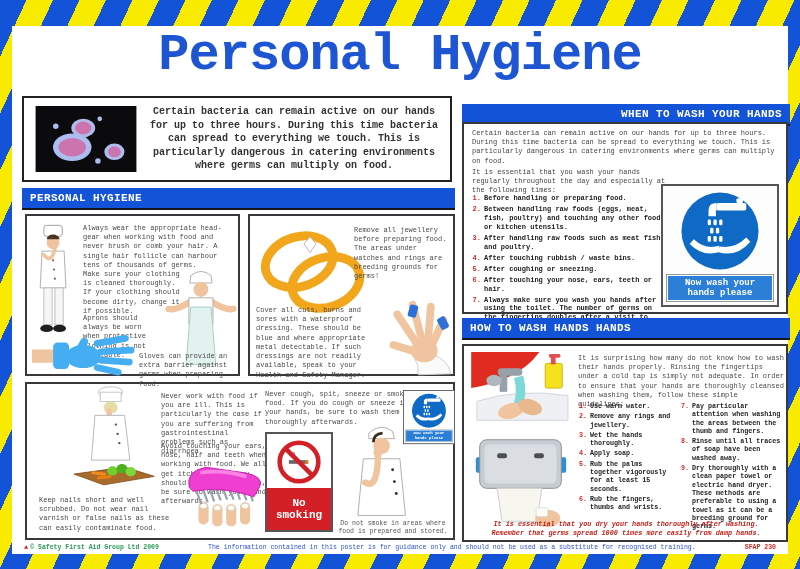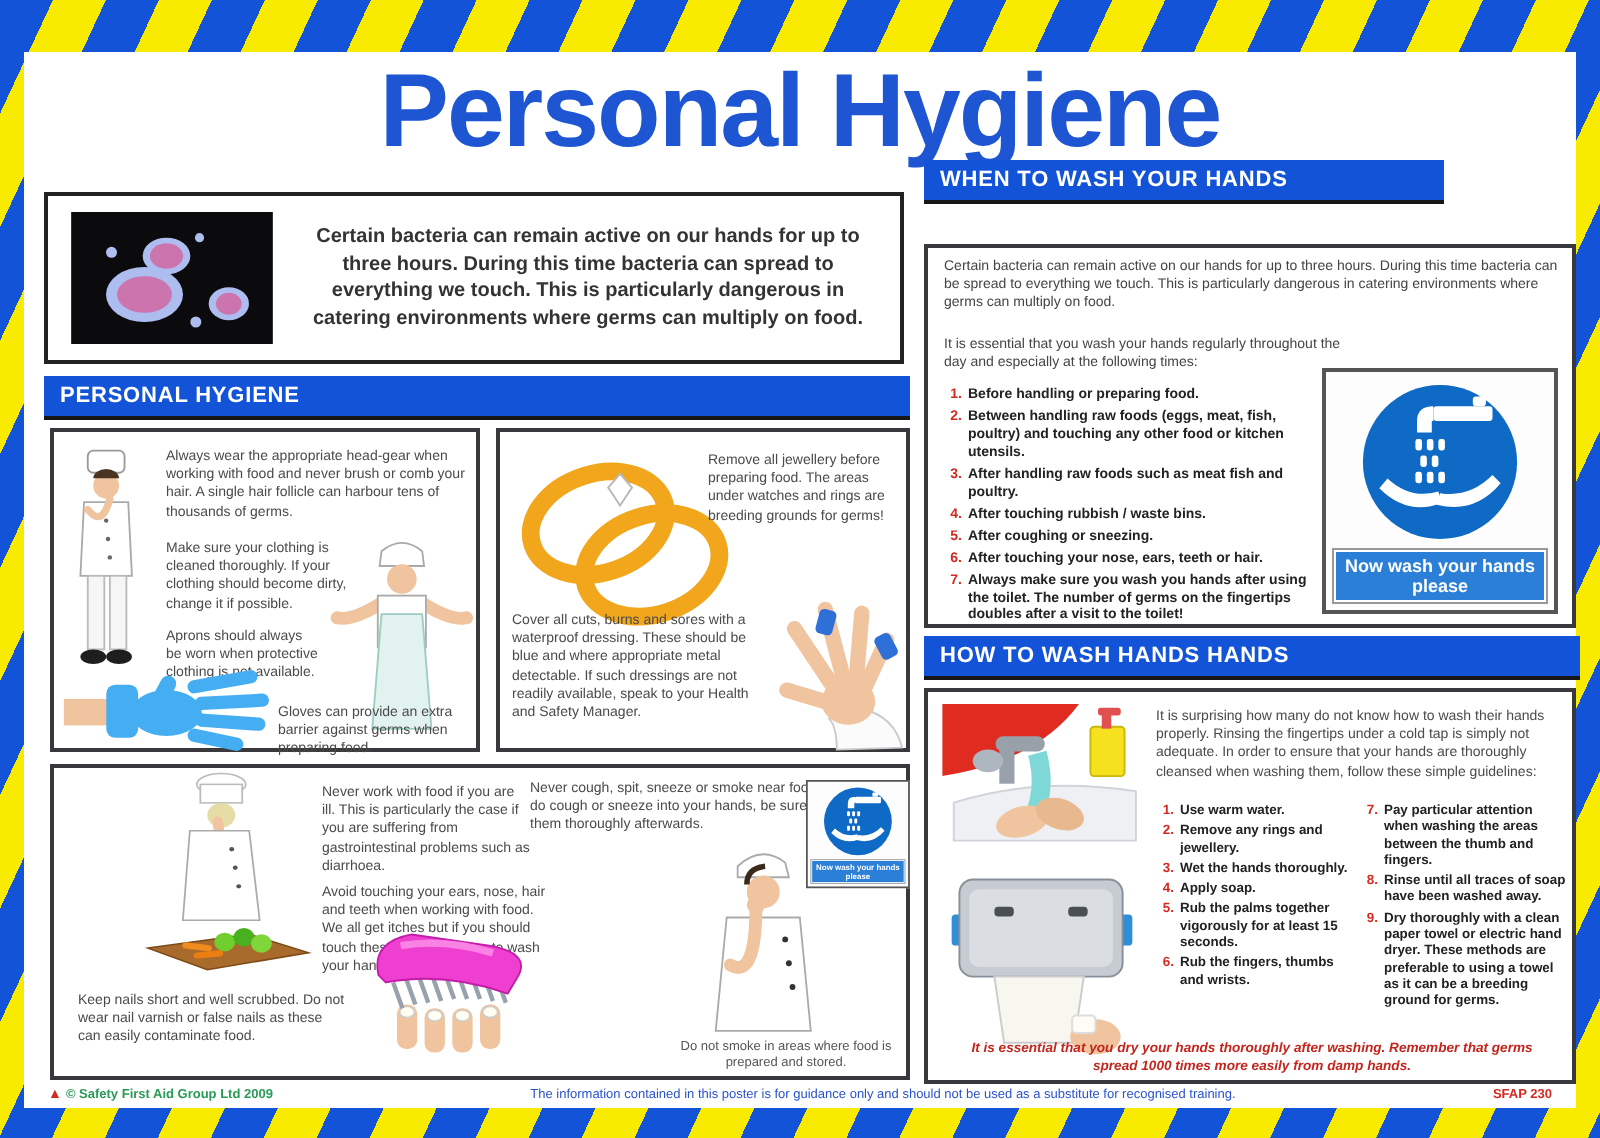--- a/index.html
+++ b/index.html
@@ -1,18 +1,18 @@
 <!DOCTYPE html>
 <html><head>
 <meta charset="utf-8">
 <style>
   html,body{margin:0;padding:0;}
   body{width:800px;height:569px;overflow:hidden;font-family:"Liberation Sans","DejaVu Sans",sans-serif;}
   .poster{position:relative;width:800px;height:569px;
-    background:repeating-linear-gradient(115deg,#1353d8 0 24px,#f8eb00 24px 48px);}
+    background:repeating-linear-gradient(115deg,#1353d8 0 24px,#f8eb00 24px 48px);font-family:Liberation Mono, monospace;}
   .paper{position:absolute;left:12px;top:26px;width:776px;height:528px;background:#ffffff;}
   .abs{position:absolute;box-sizing:border-box;}
   .title{position:absolute;left:0;top:28px;width:800px;margin:0;text-align:center;
     font-size:52px;line-height:56px;font-weight:bold;letter-spacing:-1px;color:#1d55d2;}
   .sechead{position:absolute;box-sizing:border-box;background:#1353d8;color:#fff;
     font-weight:bold;font-size:11px;line-height:13px;padding:4px 8px 3px;letter-spacing:.4px;
     border-bottom:2px solid #17171a;}
   .box{position:absolute;box-sizing:border-box;border:2px solid #39393d;background:#fff;}
   .t{position:absolute;margin:0;font-size:7px;line-height:1.32;color:#4a4a4a;}
   
@@ -182,20 +182,32 @@
               <rect x="42" y="56" width="4" height="7" rx="1.5"></rect>
               <rect x="49" y="56" width="4" height="7" rx="1.5"></rect>
           </g>
           <path d="M13 66 q17 17 38 9 l-2 -7 q-17 5 -31 -8 z" fill="#fff"></path>
           <path d="M87 63 q-16 19 -39 13 l2 -7 q18 3 32 -11 z" fill="#fff"></path>
         </svg>
         <div class="ws-label">Now wash your hands please</div>
       </div>
     </div>
 
+    <div class="nosmoke" style="left:238px;top:48px;width:68px;height:100px;">
+      <div class="pict">
+        <svg width="46" height="46" viewBox="0 0 100 100">
+          <circle cx="50" cy="50" r="42" fill="#fff" stroke="#d31f26" stroke-width="10"></circle>
+          <rect x="28" y="46" width="42" height="8" fill="#6a6a6a"></rect>
+          <rect x="64" y="46" width="6" height="8" fill="#e87f10"></rect>
+          <path d="M30 38 q4 -6 0 -10 M38 38 q4 -6 0 -10" stroke="#9a9a9a" stroke-width="3" fill="none"></path>
+          <line x1="22" y1="22" x2="78" y2="78" stroke="#d31f26" stroke-width="10"></line>
+        </svg>
+      </div>
+      <div class="nslabel">No smoking</div>
+    </div>
 
     <svg class="abs" style="left:310px;top:40px;width:92px;height:96px;" viewBox="0 0 95 105">
       <path d="M32 10 q13 -12 26 -2 l2 8 h-28 z" fill="#fff" stroke="#aaa"></path>
       <circle cx="46" cy="24" r="9" fill="#f0c49e"></circle>
       <path d="M37 20 q0 -9 10 -10" stroke="#3a2a1a" stroke-width="3" fill="none"></path>
       <path d="M26 38 l40 0 6 62 h-52 z" fill="#fff" stroke="#aaa"></path>
       <path d="M28 64 q14 8 14 -32" stroke="#f0c49e" stroke-width="7" fill="none" stroke-linecap="round"></path>
       <circle cx="42" cy="31" r="5" fill="#f0c49e"></circle>
       <circle cx="58" cy="50" r="1.6" fill="#333"></circle>
         <circle cx="60" cy="63" r="1.6" fill="#333"></circle>
@@ -216,21 +228,21 @@
         <ellipse cx="57.5" cy="54" rx="4" ry="3"></ellipse>
           <ellipse cx="72.5" cy="52" rx="4" ry="3"></ellipse>
       </g>
       <path d="M20 36 l5 14 M27 34 l5 14 M34 33 l5 14 M41 32 l5 14 M48 31 l5 14 M55 31 l5 14 M62 31 l5 14 M69 32 l5 14 M76 33 l5 14" stroke="#98a2ad" stroke-width="2.4"></path>
       <path d="M12 32 q-4 -18 18 -22 l42 6 q22 4 16 16 l-6 10 q-34 -12 -66 -6 z" fill="#ef3fd0" stroke="#c21da8"></path>
       <path d="M24 16 q24 -4 50 4" stroke="#f983e4" stroke-width="4" fill="none"></path>
     </svg>
     <p class="t" style="left:12px;top:112px;width:134px;">Keep nails short and well scrubbed. Do not wear nail varnish or false nails as these can easily contaminate food.</p>
   </div>
 
-  <div class="sechead" style="left:462px;top:80px;width:260px;">
+  <div class="sechead" style="left:462px;top:104px;width:328px;text-align:right;">
     <span>WHEN TO WASH YOUR HANDS</span>
   </div>
   <div class="box" style="left:462px;top:122px;width:326px;height:192px;">
     <p class="t" style="left:8px;top:5px;width:308px;color:#444;">Certain bacteria can remain active on our hands for up to three hours. During this time bacteria can be spread to everything we touch. This is particularly dangerous in catering environments where germs can multiply on food.</p>
     <p class="t" style="left:8px;top:44px;width:200px;color:#444;">It is essential that you wash your hands regularly throughout the day and especially at the following times:</p>
     <div class="nlist" style="left:8px;top:70px;width:192px;">
         <div class="li">
           <span class="num">1.</span>
           <span class="txt">Before handling or preparing food.</span>
         </div>

